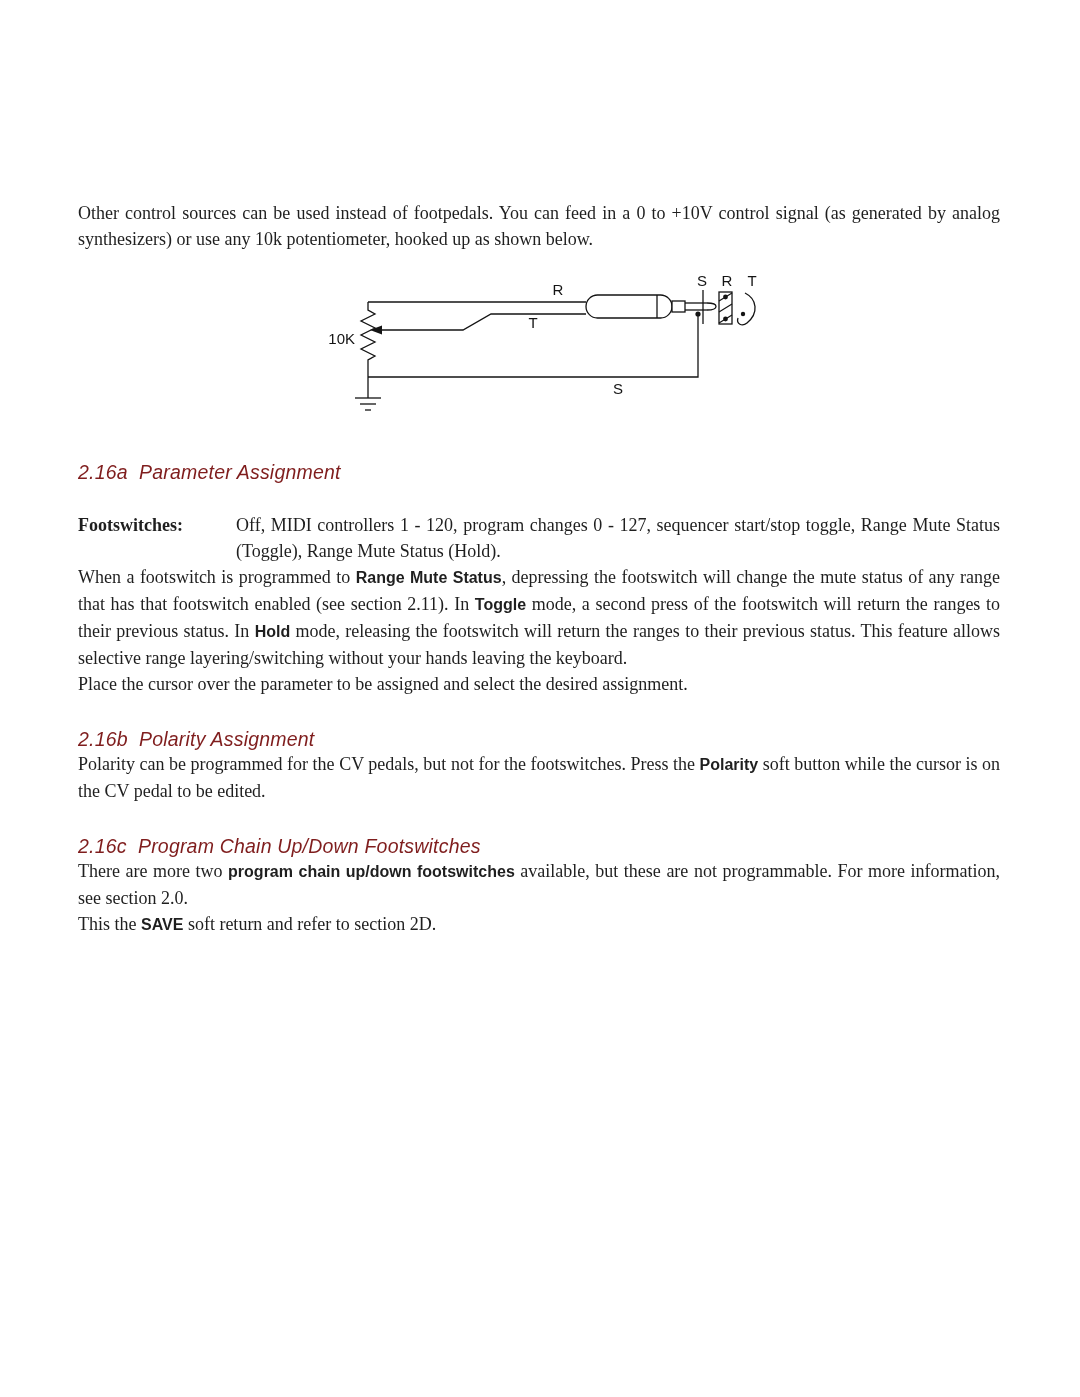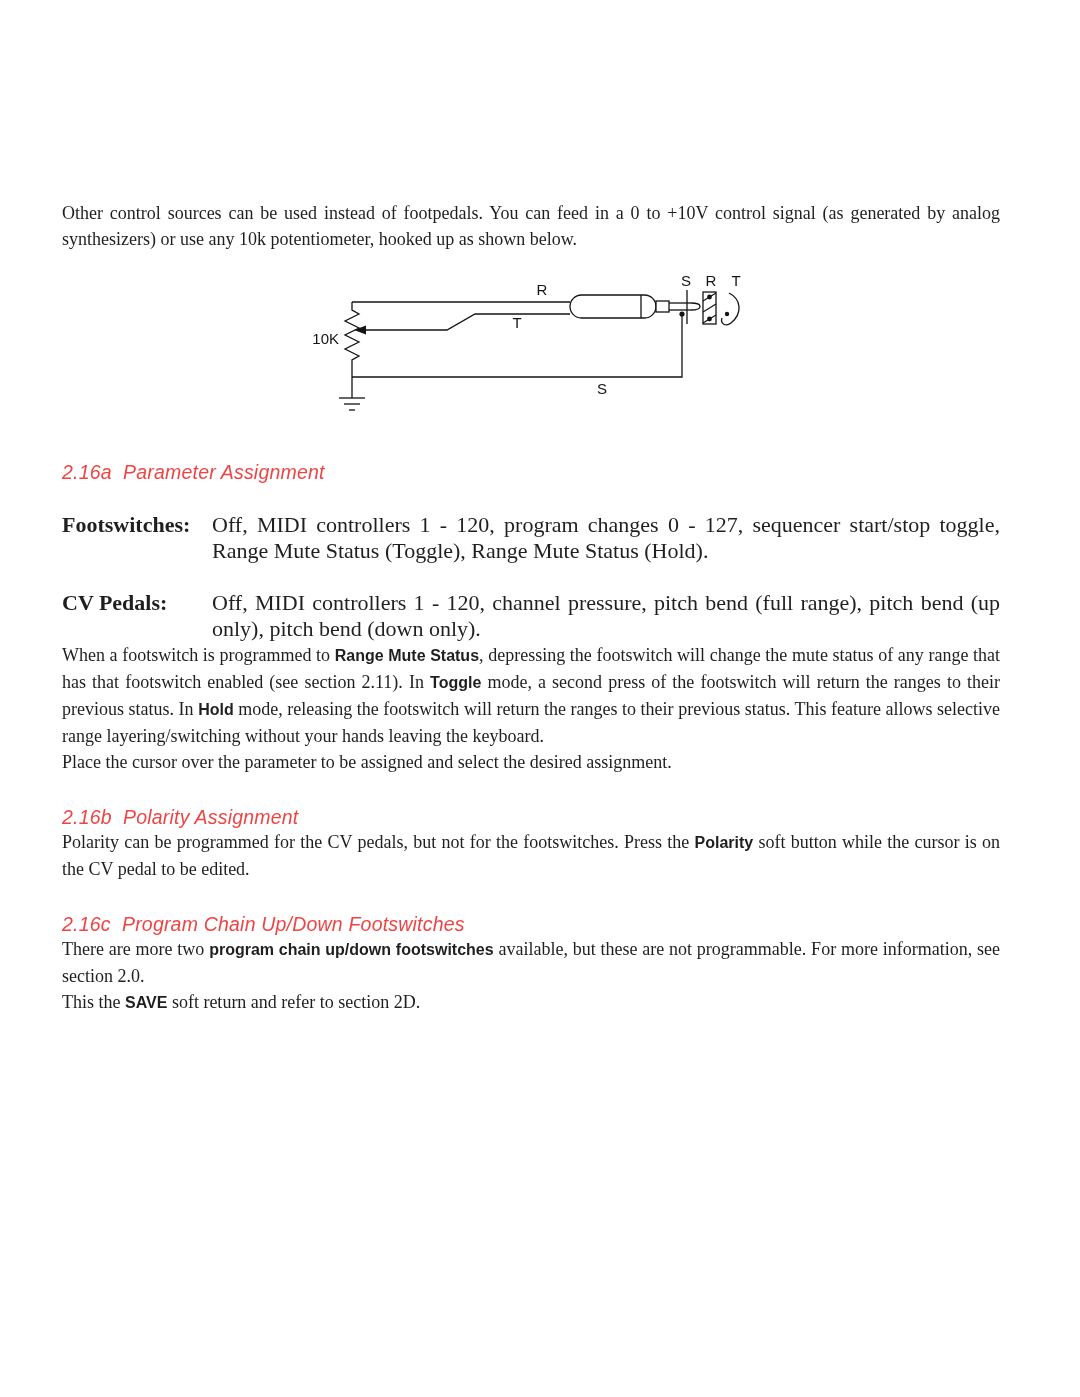--- a/index.html
+++ b/index.html
@@ -6,21 +6,21 @@
     margin: 0;
     padding: 0;
     background: #ffffff;
   }
   .page {
     position: relative;
     width: 1080px;
     height: 1154px;
     background: #ffffff;
     box-sizing: border-box;
-    padding: 200px 80px 0 62px;
+    padding: 200px 80px 0 78px;
     font-family: "Liberation Serif", serif;
     color: #1f1f1f;
     overflow: hidden;
   }
   p.body {
     margin: 0;
     font-size: 18px;
     line-height: 26px;
     text-align: justify;
   }
@@ -32,37 +32,38 @@
     font-weight: bold;
     font-size: 16px;
   }
   h2.sec {
     margin: 30px 0 0 0;
     font-family: "Liberation Sans", sans-serif;
     font-style: italic;
     font-weight: normal;
     font-size: 19.5px;
     line-height: 24px;
-    color: #ef4444;
+    color: #7f1d1d;
     white-space: pre-wrap;
     letter-spacing: 0.2px;
   }
   .defrow {
     display: flex;
-    font-size: 22px;
+    font-size: 18px;
     line-height: 26px;
   }
   .defterm {
     flex: none;
     width: 150px;
     font-weight: bold;
   }
   .defdesc {
     flex: 1;
     text-align: justify;
+    margin-left: 8px;
   }
   .diagram {
     margin: 18px 0 0 237px;
     width: 470px;
     height: 160px;
   }
   .diagram svg { display: block; }
   .diagram line, .diagram polyline, .diagram path, .diagram rect {
     stroke: #141414;
     stroke-width: 1.3;
@@ -137,24 +138,20 @@
     </svg>
   </div>
 
   <h2 class="sec">2.16a  Parameter Assignment</h2>
 
   <div class="defrow mt28">
     <div class="defterm">Footswitches:</div>
     <div class="defdesc">Off, MIDI controllers 1 - 120, program changes 0 - 127, sequencer start/stop toggle, Range Mute Status (Toggle), Range Mute Status (Hold).</div>
   </div>
 
-  <div class="defrow mt26">
-    <div class="defterm">CV Pedals:</div>
-    <div class="defdesc">Off, MIDI controllers 1 - 120, channel pressure, pitch bend (full range), pitch bend (up only), pitch bend (down only).</div>
-  </div>
 
   <p class="body mt24"><span>When a footswitch is programmed to </span><span class="bseg">Range Mute Status</span><span>, depressing the footswitch will change the mute status of any range that has that footswitch enabled (see section 2.11). In </span><span class="bseg">Toggle</span><span> mode, a second press of the footswitch will return the ranges to their previous status. In </span><span class="bseg">Hold</span><span> mode, releasing the footswitch will return the ranges to their previous status. This feature allows selective range layering/switching without your hands leaving the keyboard.</span></p>
 
   <p class="body mt24">Place the cursor over the parameter to be assigned and select the desired assignment.</p>
 
   <h2 class="sec">2.16b  Polarity Assignment</h2>
 
   <p class="body mt24"><span>Polarity can be programmed for the CV pedals, but not for the footswitches. Press the </span><span class="bseg">Polarity</span><span> soft button while the cursor is on the CV pedal to be edited.</span></p>
 
   <h2 class="sec">2.16c  Program Chain Up/Down Footswitches</h2>

